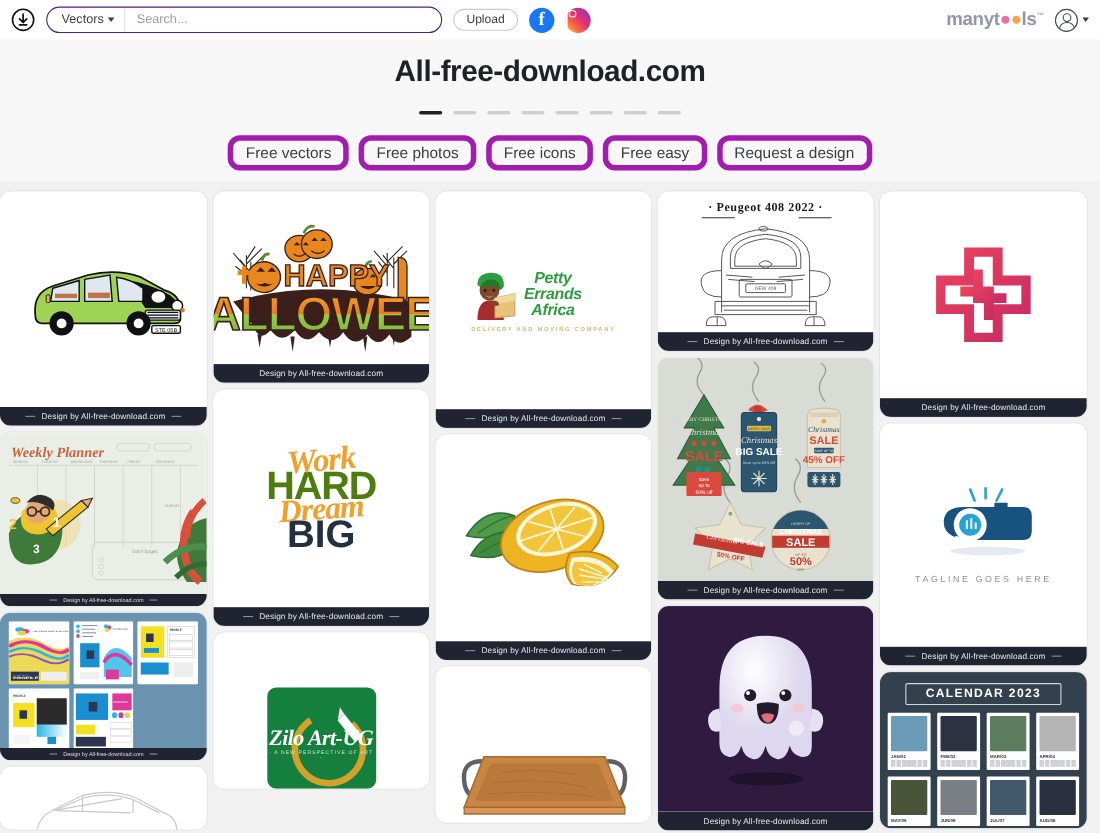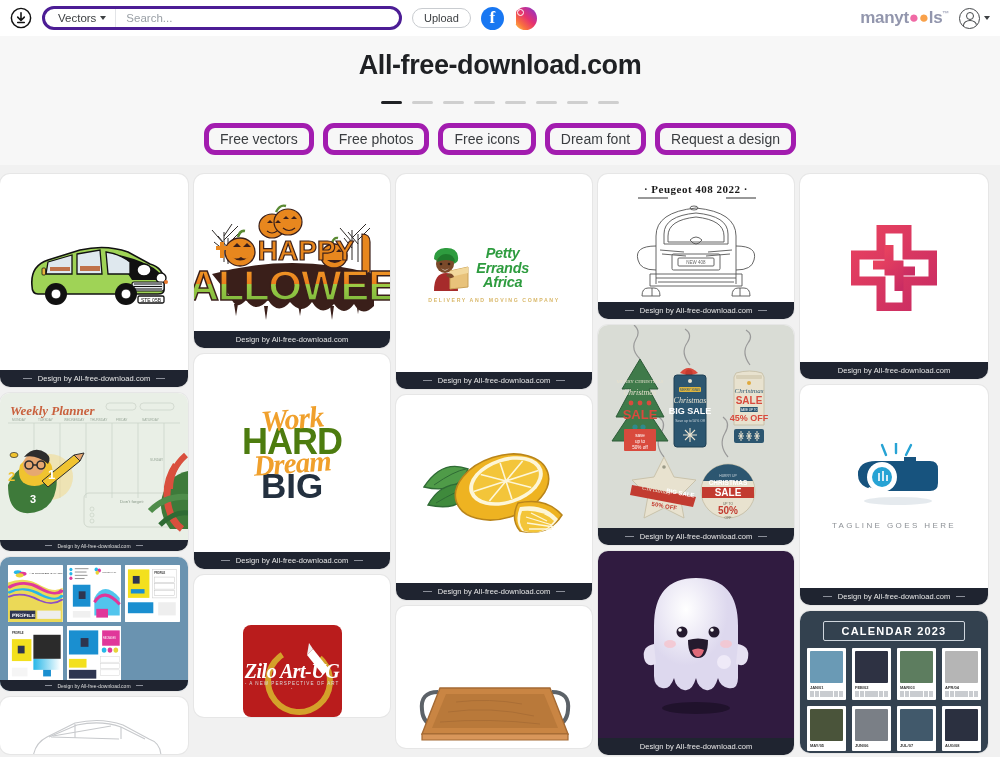--- a/index.html
+++ b/index.html
@@ -14,21 +14,21 @@
   .topbar {
     height: 36px; background: #ffffff;
     display: flex; align-items: center;
     padding: 0 10px; gap: 10px;
     position: relative; z-index: 10;
   }
   .dl-icon { width: 22px; height: 22px; flex: 0 0 auto; }
   .searchwrap {
     display: flex; align-items: center;
     height: 24px; width: 360px;
-    border: 3px solid #4c1d95; border-radius: 14px;
+    border: 1px solid #4c1d95; border-radius: 14px;
     background: #fff; overflow: hidden;
   }
   .cat-select {
     display: flex; align-items: center; gap: 4px;
     font-size: 11.5px; color: #3d4043;
     padding: 0 9px 0 13px; height: 100%;
     border-right: 1px solid #e2e4e7; white-space: nowrap;
     cursor: pointer;
   }
   .caret { width: 0; height: 0; border-left: 3.5px solid transparent;
@@ -189,21 +189,21 @@
     color: #fff; font-weight: bold; font-size: 11px; letter-spacing: 1.2px;
     text-align: center; padding: 3px 0; margin: 2px 16px 7px; }
   .cal-grid { display: grid; grid-template-columns: repeat(4, 1fr); gap: 6px; }
   .cal-m { background: #fff; border-radius: 1px; padding: 3px; }
   .cal-sw { height: 32px; border-radius: 1px; }
   .cal-lbl { font-size: 4px; font-weight: bold; color: #333; margin-top: 2px; }
   .cal-days { display:grid; grid-template-columns: repeat(7,1fr); gap:0.4px; margin-top:1px;}
   .cal-days i { height: 1.6px; background: #c9ccd0; display:block; }
 
   
-  .zilo-box { width: 99px; height: 92px; background: #b91c1c;
+  .zilo-box { width: 99px; height: 92px; background: #15803d;
     border-radius: 8px; position: relative; display:flex;
     align-items:center; justify-content:center; overflow: hidden; }
   .zilo-txt { font-family:"Liberation Serif", serif; font-style: italic;
     font-weight: bold; font-size: 20px; color: #fff; letter-spacing: -0.5px; z-index: 2; }
   .zilo-sub { position:absolute; bottom:26px; left:0; right:0; text-align:center;
     font-size: 4.6px; color:#ddd; letter-spacing: 1px; z-index:2; }
 
   
   .oc { position:absolute; inset:0; display:flex; align-items:flex-start;
     justify-content:center; padding-top: 14px; }
@@ -257,21 +257,21 @@
     <span class="dot"></span>
     <span class="dot"></span>
     <span class="dot"></span>
     <span class="dot"></span>
   </div>
 
   <div class="pills">
     <button class="pill">Free vectors</button>
     <button class="pill">Free photos</button>
     <button class="pill">Free icons</button>
-    <button class="pill">Dream font</button>
+    <button class="pill">Free easy</button>
     <button class="pill">Request a design</button>
   </div>
 </div>
 
 <div class="grid">
 
   <div class="col col-1">
 
     <div class="card" style="height:213px">
       <div class="card-body">

